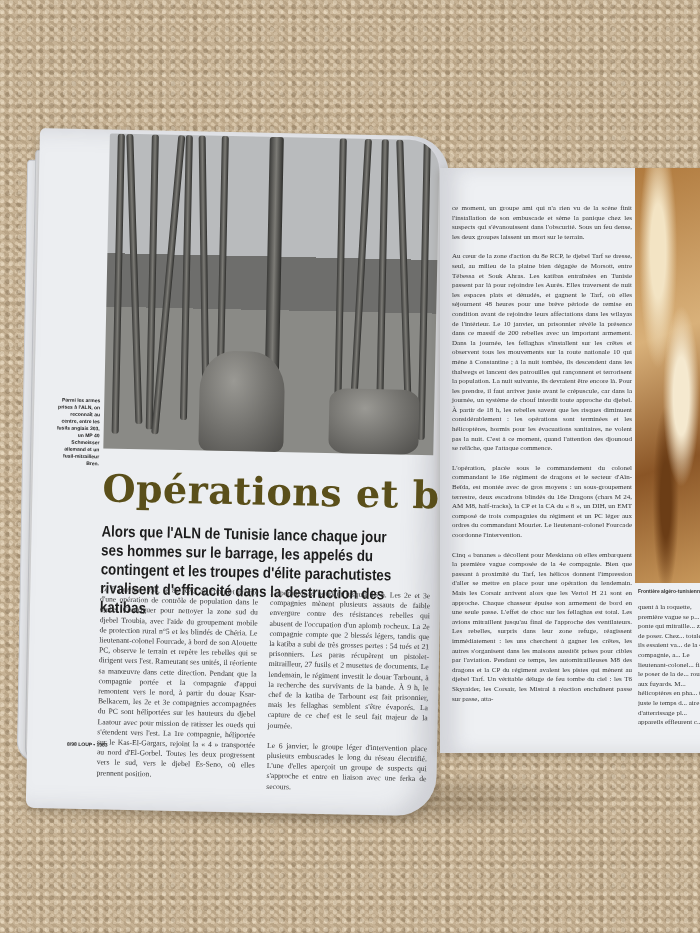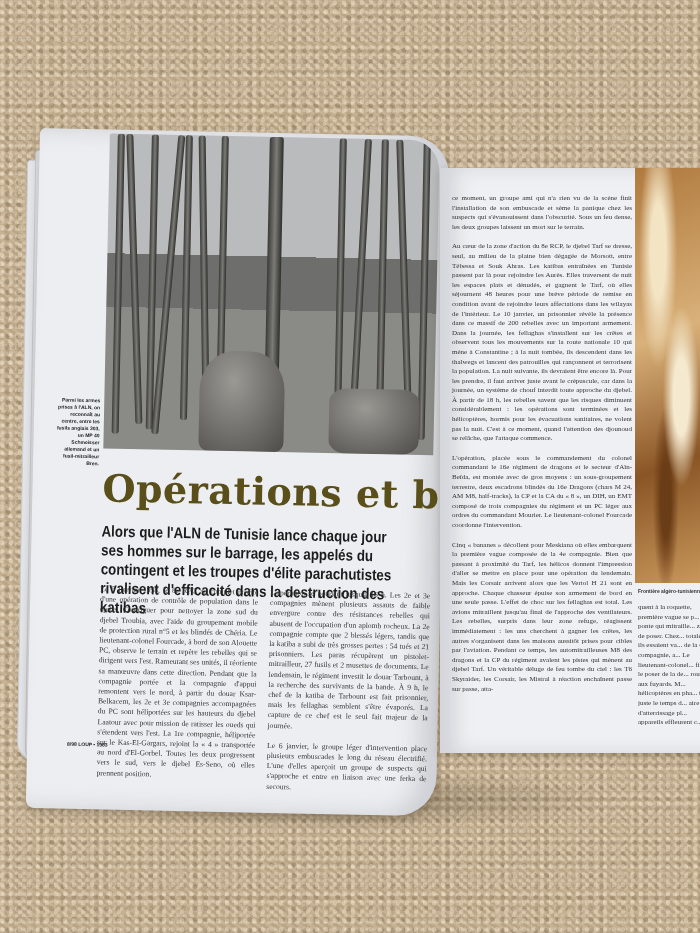--- a/index.html
+++ b/index.html
@@ -79,21 +79,21 @@
     <p>Le 5 janvier 1958, le 8e RPC au complet profite d'une opération de contrôle de population dans le djebel Courriguer pour nettoyer la zone sud du djebel Troubia, avec l'aide du groupement mobile de protection rural n°5 et les blindés de Chéria. Le lieutenant-colonel Fourcade, à bord de son Alouette PC, observe le terrain et repère les rebelles qui se dirigent vers l'est. Rameutant ses unités, il réoriente sa manœuvre dans cette direction. Pendant que la compagnie portée et la compagnie d'appui remontent vers le nord, à partir du douar Ksar-Belkacem, les 2e et 3e compagnies accompagnées du PC sont héliportées sur les hauteurs du djebel Laatour avec pour mission de ratisser les oueds qui s'étendent vers l'est. La 1re compagnie, héliportée sur le Kas-El-Gargars, rejoint la « 4 » transportée au nord d'El-Gorbel. Toutes les deux progressent vers le sud, vers le djebel Es-Seno, où elles prennent position.</p>
   </div>
   <div class="col" style="left:240px;top:455px;width:160px;">
     <p>L'opération se poursuit jusqu'à 16 h. Les 2e et 3e compagnies mènent plusieurs assauts de faible envergure contre des résistances rebelles qui abusent de l'occupation d'un aplomb rocheux. La 2e compagnie compte que 2 blessés légers, tandis que la katiba a subi de très grosses pertes : 54 tués et 21 prisonniers. Les paras récupèrent un pistolet-mitrailleur, 27 fusils et 2 musettes de documents. Le lendemain, le régiment investit le douar Tarbount, à la recherche des survivants de la bande. À 9 h, le chef de la katiba de Tarbount est fait prisonnier, mais les fellaghas semblent s'être évaporés. La capture de ce chef est le seul fait majeur de la journée.</p>
     <p>Le 6 janvier, le groupe léger d'intervention place plusieurs embuscades le long du réseau électrifié. L'une d'elles aperçoit un groupe de suspects qui s'approche et entre en liaison avec une ferka de secours.</p>
   </div>
   <div class="folio">8/98 LOUP • 1983</div>
 </div>
 
 <div class="right-page">
-  <div class="col" style="left:12px;top:26px;width:180px;font-size:7px;line-height:9.6px;">
+  <div class="col" style="left:12px;top:36px;width:180px;font-size:7px;line-height:9.6px;">
     <p>ce moment, un groupe ami qui n'a rien vu de la scène finit l'installation de son embuscade et sème la panique chez les suspects qui s'évanouissent dans l'obscurité. Sous un feu dense, les deux groupes laissent un mort sur le terrain.</p>
     <p>Au cœur de la zone d'action du 8e RCP, le djebel Tarf se dresse, seul, au milieu de la plaine bien dégagée de Morsott, entre Tébessa et Souk Ahras. Les katibas entraînées en Tunisie passent par là pour rejoindre les Aurès. Elles traversent de nuit les espaces plats et dénudés, et gagnent le Tarf, où elles séjournent 48 heures pour une brève période de remise en condition avant de rejoindre leurs affectations dans les wilayas de l'intérieur. Le 10 janvier, un prisonnier révèle la présence dans ce massif de 200 rebelles avec un important armement. Dans la journée, les fellaghas s'installent sur les crêtes et observent tous les mouvements sur la route nationale 10 qui mène à Constantine ; à la nuit tombée, ils descendent dans les thalwegs et lancent des patrouilles qui rançonnent et terrorisent la population. La nuit suivante, ils devraient être encore là. Pour les prendre, il faut arriver juste avant le crépuscule, car dans la journée, un système de chouf interdit toute approche du djebel. À partir de 18 h, les rebelles savent que les risques diminuent considérablement : les opérations sont terminées et les hélicoptères, hormis pour les évacuations sanitaires, ne volent pas la nuit. C'est à ce moment, quand l'attention des djounoud se relâche, que l'attaque commence.</p>
     <p>L'opération, placée sous le commandement du colonel commandant le 16e régiment de dragons et le secteur d'Aïn-Beïda, est montée avec de gros moyens : un sous-groupement terrestre, deux escadrons blindés du 16e Dragons (chars M 24, AM M8, half-tracks), la CP et la CA du « 8 », un DIH, un EMT composé de trois compagnies du régiment et un PC léger aux ordres du commandant Mourier. Le lieutenant-colonel Fourcade coordonne l'intervention.</p>
     <p>Cinq « bananes » décollent pour Meskiana où elles embarquent la première vague composée de la 4e compagnie. Bien que passant à proximité du Tarf, les hélicos donnent l'impression d'aller se mettre en place pour une opération du lendemain. Mais les Corsair arrivent alors que les Vertol H 21 sont en approche. Chaque chasseur épuise son armement de bord en une seule passe. L'effet de choc sur les fellaghas est total. Les avions mitraillent jusqu'au final de l'approche des ventilateurs. Les rebelles, surpris dans leur zone refuge, réagissent immédiatement : les uns cherchent à gagner les crêtes, les autres s'organisent dans les maisons aussitôt prises pour cibles par l'aviation. Pendant ce temps, les automitrailleuses M8 des dragons et la CP du régiment avalent les pistes qui mènent au djebel Tarf. Un véritable déluge de feu tombe du ciel : les T6 Skyraider, les Corsair, les Mistral à réaction enchaînent passe sur passe, atta-</p>
   </div>
   <div class="sepia"></div>
   <div class="caption-right">Frontière algéro-tunisienne.</div>
   <div class="col" style="left:198px;top:435px;width:74px;overflow:hidden;height:130px;font-size:7px;line-height:9.6px;text-align:left;">
     <p>quent à la roquette, première vague se p... ponte qui mitraille... zone de poser. Chez... totale ; ils essaient va... de la 4e compagnie, a... Le lieutenant-colonel... fier le poser de la de... route aux fuyards. M... hélicoptères en pha... tout juste le temps d... aire d'atterrissage pl... appareils effleurent c...</p>
   </div>

